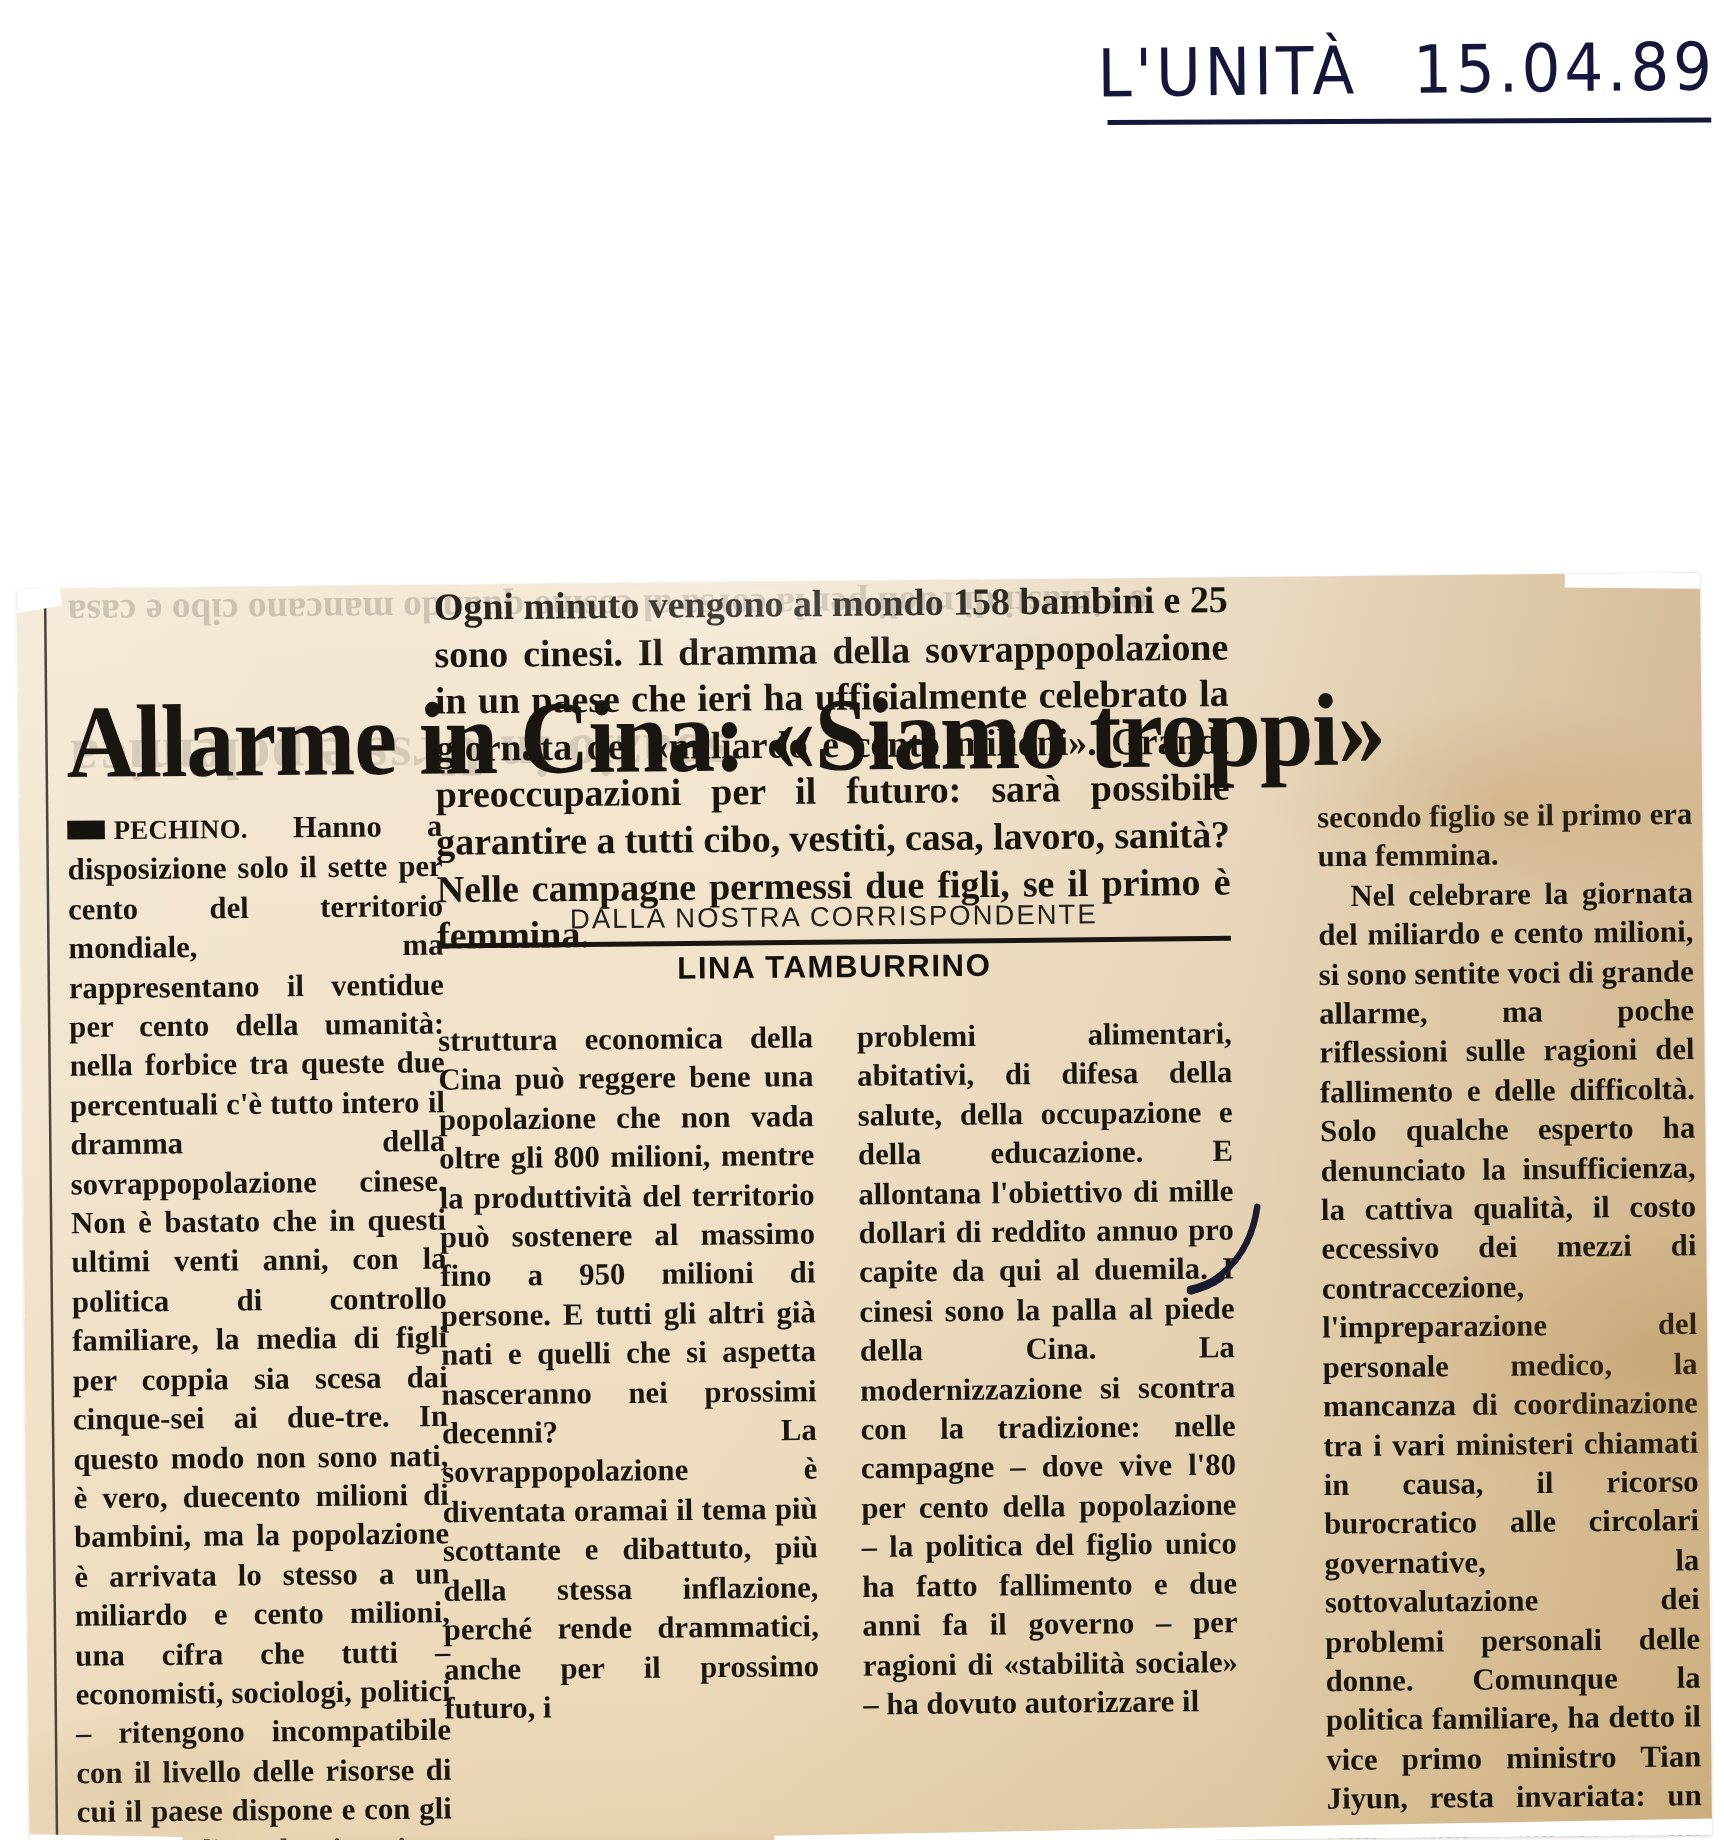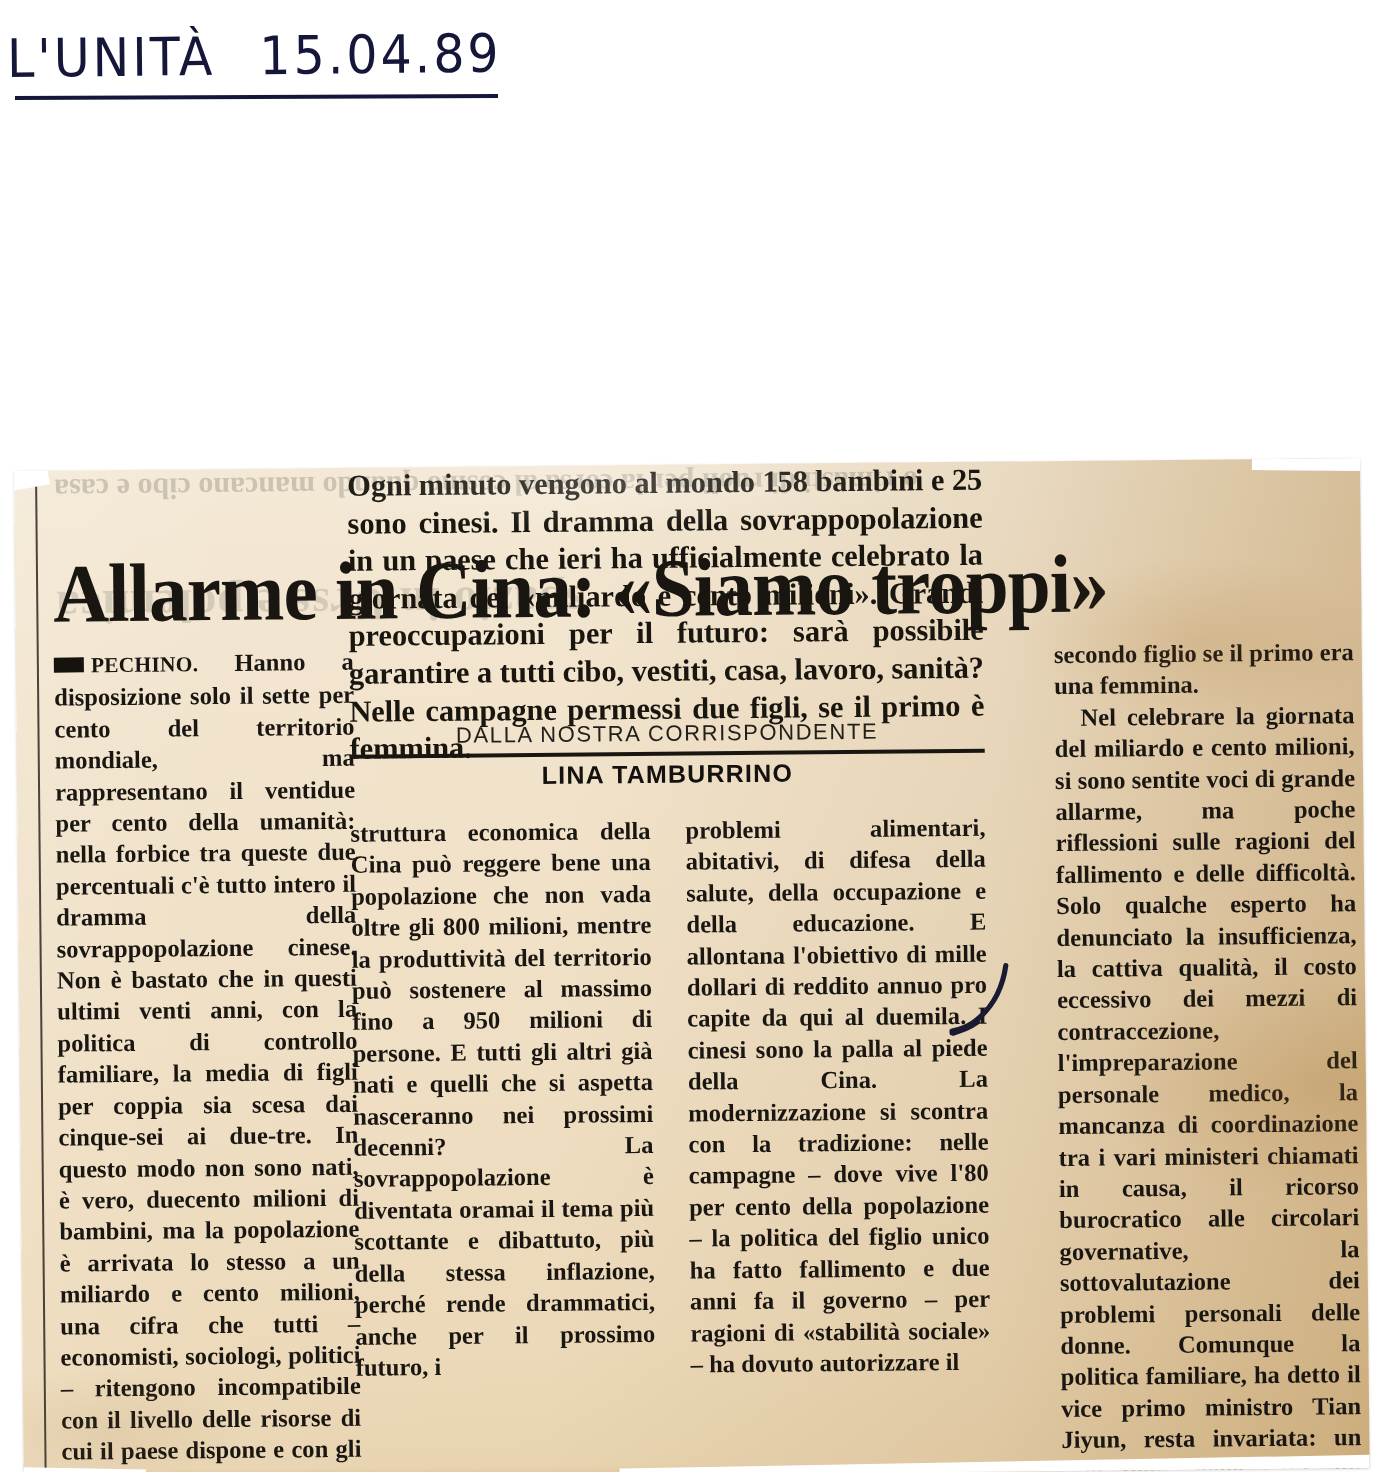--- a/index.html
+++ b/index.html
@@ -8,22 +8,22 @@
     width:1379px;height:1472px;
     background:#ffffff;
     font-family:"Liberation Serif", serif;
     overflow:hidden;
     position:relative;
   }
 
   
   .handnote{
     position:absolute;
-    left:1px; right:0; top:28px;
-    text-align:left;
+    left:17px; right:0; top:28px;
+    text-align:right;
     pointer-events:none;
   }
   .handnote-inner{
     display:inline-block;
     position:relative;
     padding:0 6px 14px 6px;
   }
   .hand-text{
     font-family:"DejaVu Sans", sans-serif;
     font-size:49px;

